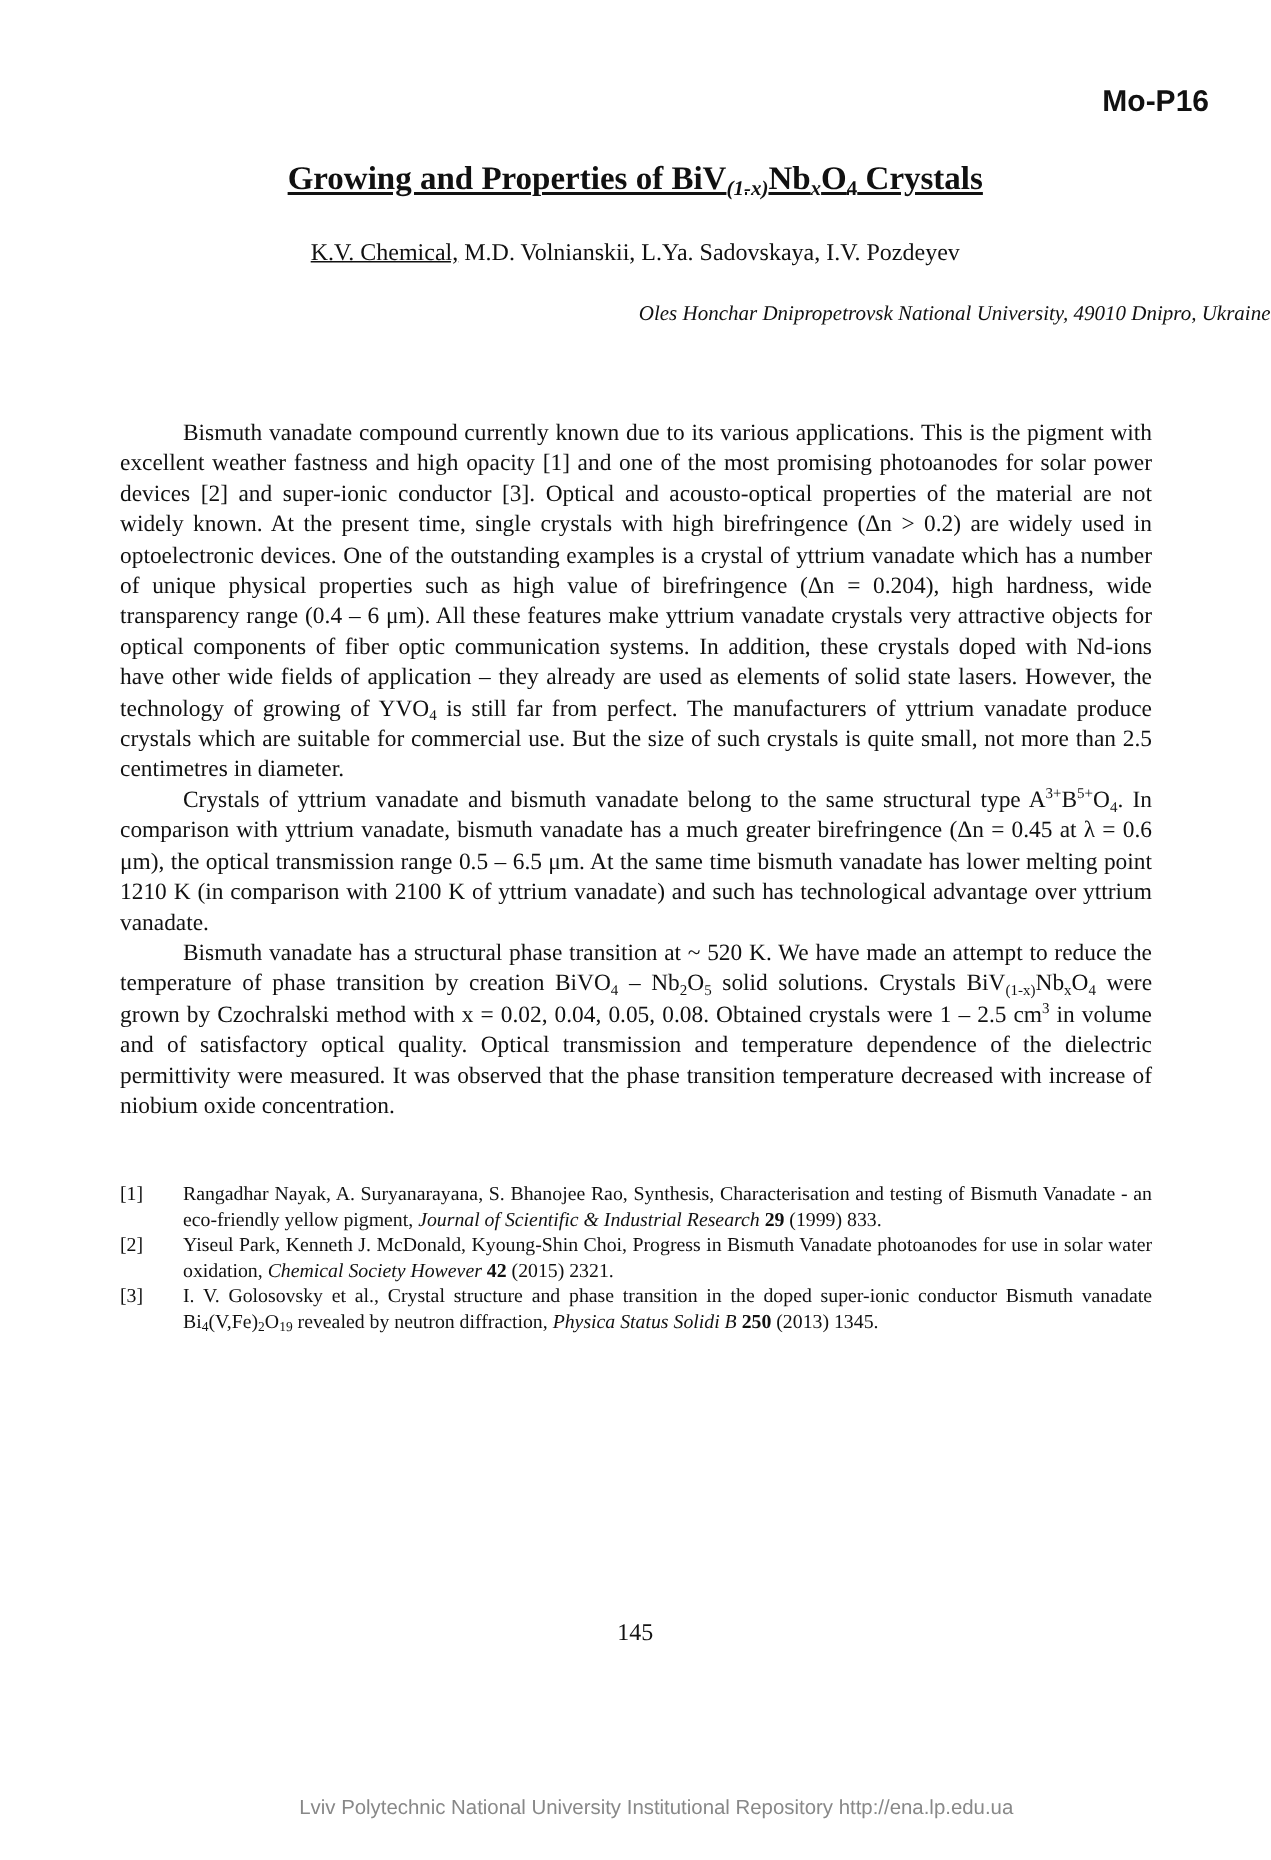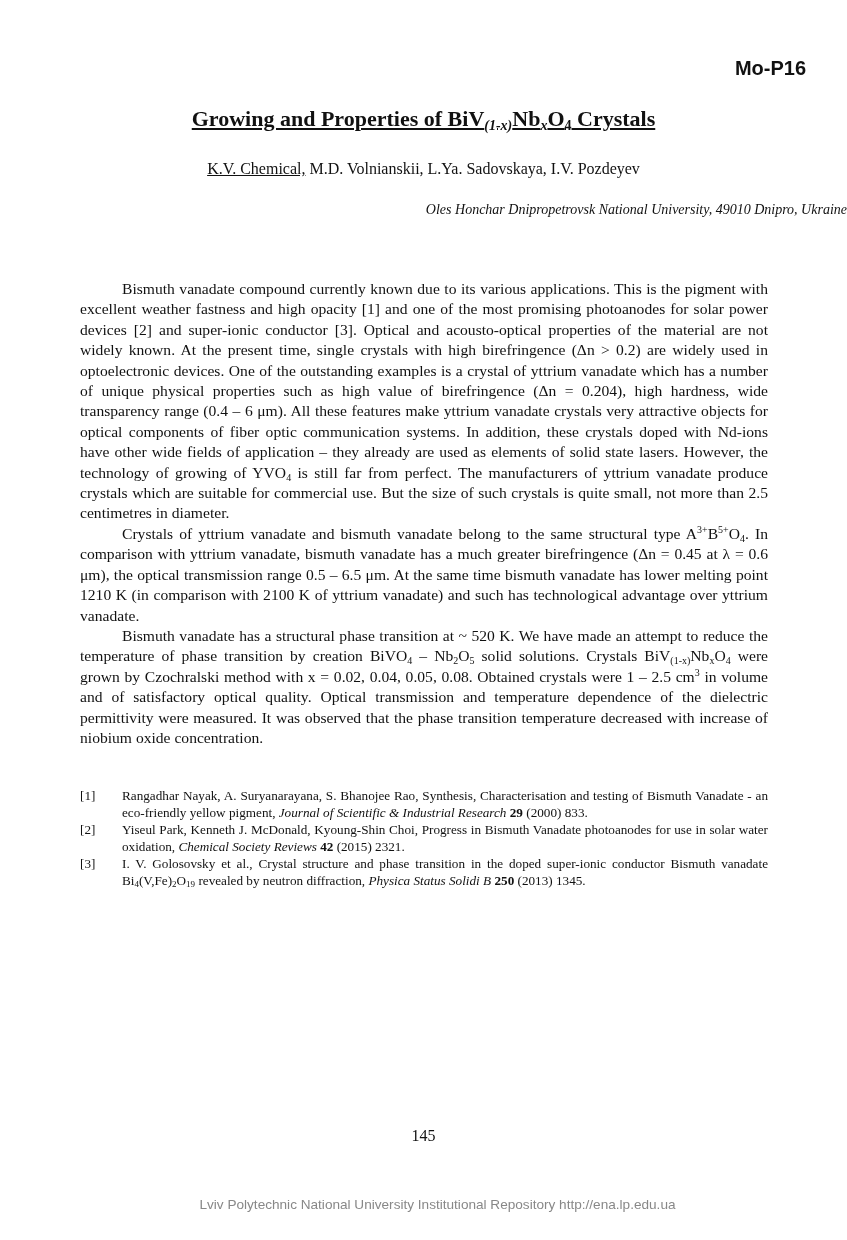--- a/index.html
+++ b/index.html
@@ -16,21 +16,21 @@
     .body-text { position: absolute; left: 80px; top: 259px; width: 688px; font-size: 15.6px; line-height: 20.4px; text-align: justify; margin-top: 20px; }
     .body-text p { margin: 0; text-indent: 42px; }
     .body-text sub { font-size: 10px; vertical-align: -3px; line-height: 0; }
     .body-text sup { font-size: 10px; vertical-align: 6px; line-height: 0; }
     .refs { position: absolute; left: 80px; top: 787px; width: 688px; font-size: 13.2px; line-height: 17px; }
     .ref { position: relative; padding-left: 42px; text-align: justify; margin-bottom: 0; }
     .ref-num { position: absolute; left: 0; top: 0; }
     .ref sub { font-size: 9px; vertical-align: -2px; line-height: 0; }
     .ref .jr { font-style: italic; }
     .ref .vol { font-weight: bold; }
-    .page-num { position: absolute; left: 0; right: 0; top: 1127px; text-align: center; font-size: 16px; }
+    .page-num { position: absolute; left: 0; right: 0; top: 1080px; text-align: center; font-size: 16px; }
     .footer { position: absolute; left: 0; right: 0; top: 1197px; text-align: center; font-family: "Liberation Sans", sans-serif; font-size: 13.6px; color: #888; margin-left: 28px; }
   </style>
 </head>
 <body>
 
 <div class="header">
   <span class="header-right">Mo-P16</span>
 </div>
 
 <div class="title"><span>Growing and Properties of BiV</span><sub class="it">(1-x)</sub><span>Nb</span><sub class="it">x</sub><span>O</span><sub>4</sub><span> Crystals</span></div>
@@ -40,24 +40,24 @@
 <div class="affil">Oles Honchar Dnipropetrovsk National University, 49010 Dnipro, Ukraine</div>
 
 <div class="body-text">
   <p><span>Bismuth vanadate compound currently known due to its various applications. This is the pigment with excellent weather fastness and high opacity [1] and one of the most promising photoanodes for solar power devices [2] and super-ionic conductor [3]. Optical and acousto-optical properties of the material are not widely known. At the present time, single crystals with high birefringence (Δn &gt; 0.2) are widely used in optoelectronic devices. One of the outstanding examples is a crystal of yttrium vanadate which has a number of unique physical properties such as high value of birefringence (Δn = 0.204), high hardness, wide transparency range (0.4 – 6 μm). All these features make yttrium vanadate crystals very attractive objects for optical components of fiber optic communication systems. In addition, these crystals doped with Nd-ions have other wide fields of application – they already are used as elements of solid state lasers. However, the technology of growing of YVO</span><sub>4</sub><span> is still far from perfect. The manufacturers of yttrium vanadate produce crystals which are suitable for commercial use. But the size of such crystals is quite small, not more than 2.5 centimetres in diameter.</span></p>
   <p><span>Crystals of yttrium vanadate and bismuth vanadate belong to the same structural type A</span><sup>3+</sup><span>B</span><sup>5+</sup><span>O</span><sub>4</sub><span>. In comparison with yttrium vanadate, bismuth vanadate has a much greater birefringence (Δn = 0.45 at λ = 0.6 μm), the optical transmission range 0.5 – 6.5 μm. At the same time bismuth vanadate has lower melting point 1210 K (in comparison with 2100 K of yttrium vanadate) and such has technological advantage over yttrium vanadate.</span></p>
   <p><span>Bismuth vanadate has a structural phase transition at ~ 520 K. We have made an attempt to reduce the temperature of phase transition by creation BiVO</span><sub>4</sub><span> – Nb</span><sub>2</sub><span>O</span><sub>5</sub><span> solid solutions. Crystals BiV</span><sub>(1-x)</sub><span>Nb</span><sub>x</sub><span>O</span><sub>4</sub><span> were grown by Czochralski method with x = 0.02, 0.04, 0.05, 0.08. Obtained crystals were 1 – 2.5 cm</span><sup>3</sup><span> in volume and of satisfactory optical quality. Optical transmission and temperature dependence of the dielectric permittivity were measured. It was observed that the phase transition temperature decreased with increase of niobium oxide concentration.</span></p>
 </div>
 
 <div class="refs">
   <div class="ref">
-    <span class="ref-num">[1]</span><span>Rangadhar Nayak, A. Suryanarayana, S. Bhanojee Rao, Synthesis, Characterisation and testing of Bismuth Vanadate - an eco-friendly yellow pigment, </span><span class="jr">Journal of Scientific &amp; Industrial Research</span><span class="vol"> 29</span><span> (2000) 833.</span>
+    <span class="ref-num">[1]</span><span>Rangadhar Nayak, A. Suryanarayana, S. Bhanojee Rao, Synthesis, Characterisation and testing of Bismuth Vanadate - an eco-friendly yellow pigment, </span><span class="jr">Journal of Scientific &amp; Industrial Research</span><span class="vol"> 29</span><span> (1999) 833.</span>
   </div>
   <div class="ref">
-    <span class="ref-num">[2]</span><span>Yiseul Park, Kenneth J. McDonald, Kyoung-Shin Choi, Progress in Bismuth Vanadate photoanodes for use in solar water oxidation, </span><span class="jr">Chemical Society Reviews</span><span class="vol"> 42</span><span> (2015) 2321.</span>
+    <span class="ref-num">[2]</span><span>Yiseul Park, Kenneth J. McDonald, Kyoung-Shin Choi, Progress in Bismuth Vanadate photoanodes for use in solar water oxidation, </span><span class="jr">Chemical Society However</span><span class="vol"> 42</span><span> (2015) 2321.</span>
   </div>
   <div class="ref">
     <span class="ref-num">[3]</span><span>I. V. Golosovsky et al., Crystal structure and phase transition in the doped super-ionic conductor Bismuth vanadate Bi</span><sub>4</sub><span>(V,Fe)</span><sub>2</sub><span>O</span><sub>19</sub><span> revealed by neutron diffraction, </span><span class="jr">Physica Status Solidi B</span><span class="vol"> 250</span><span> (2013) 1345.</span>
   </div>
 </div>
 
 <div class="page-num">145</div>
 
 <div class="footer">Lviv Polytechnic National University Institutional Repository http://ena.lp.edu.ua</div>
 

